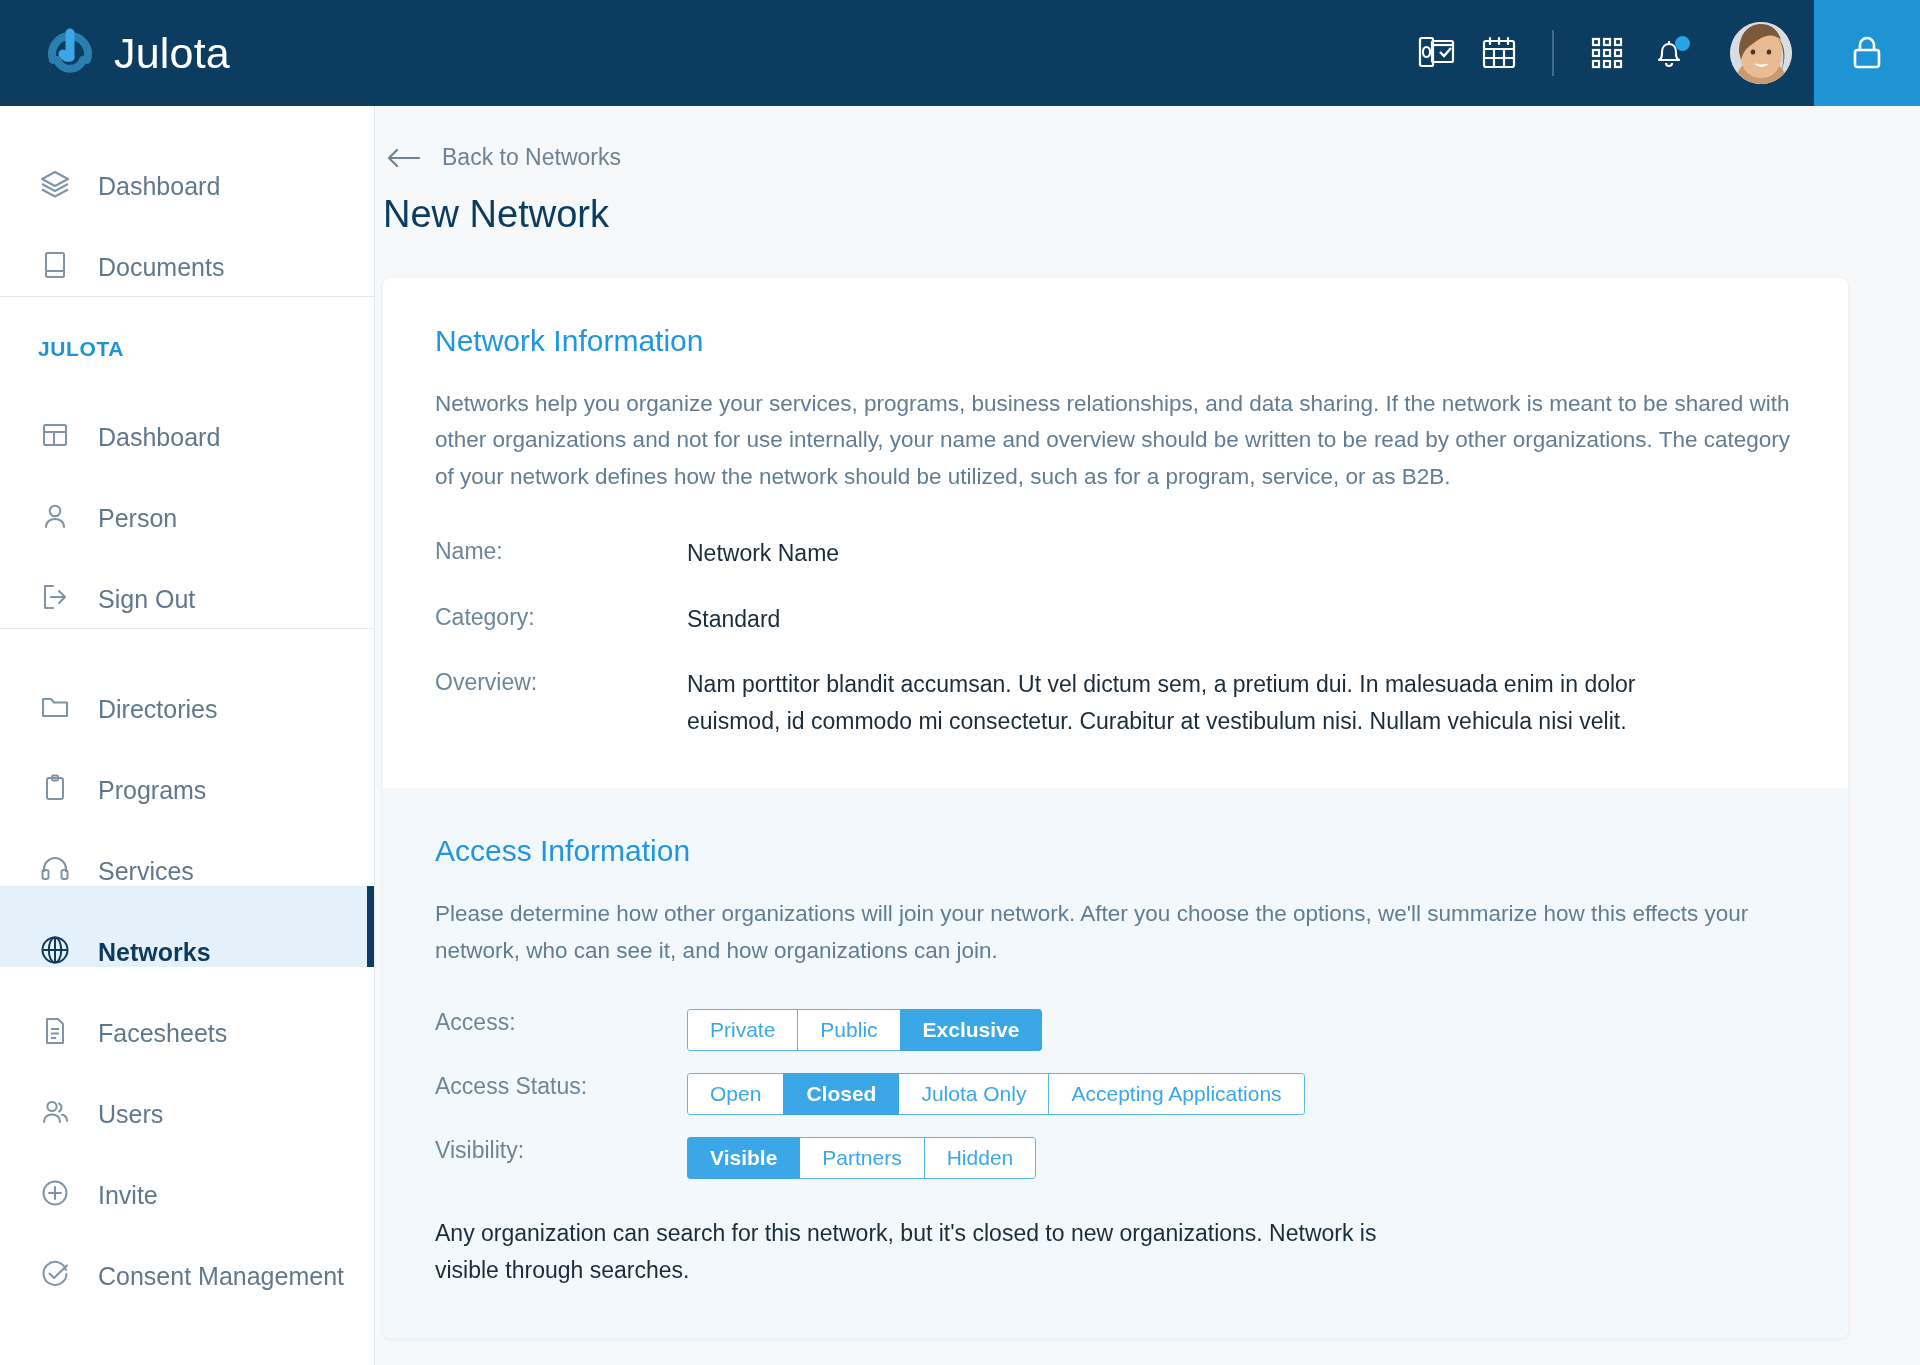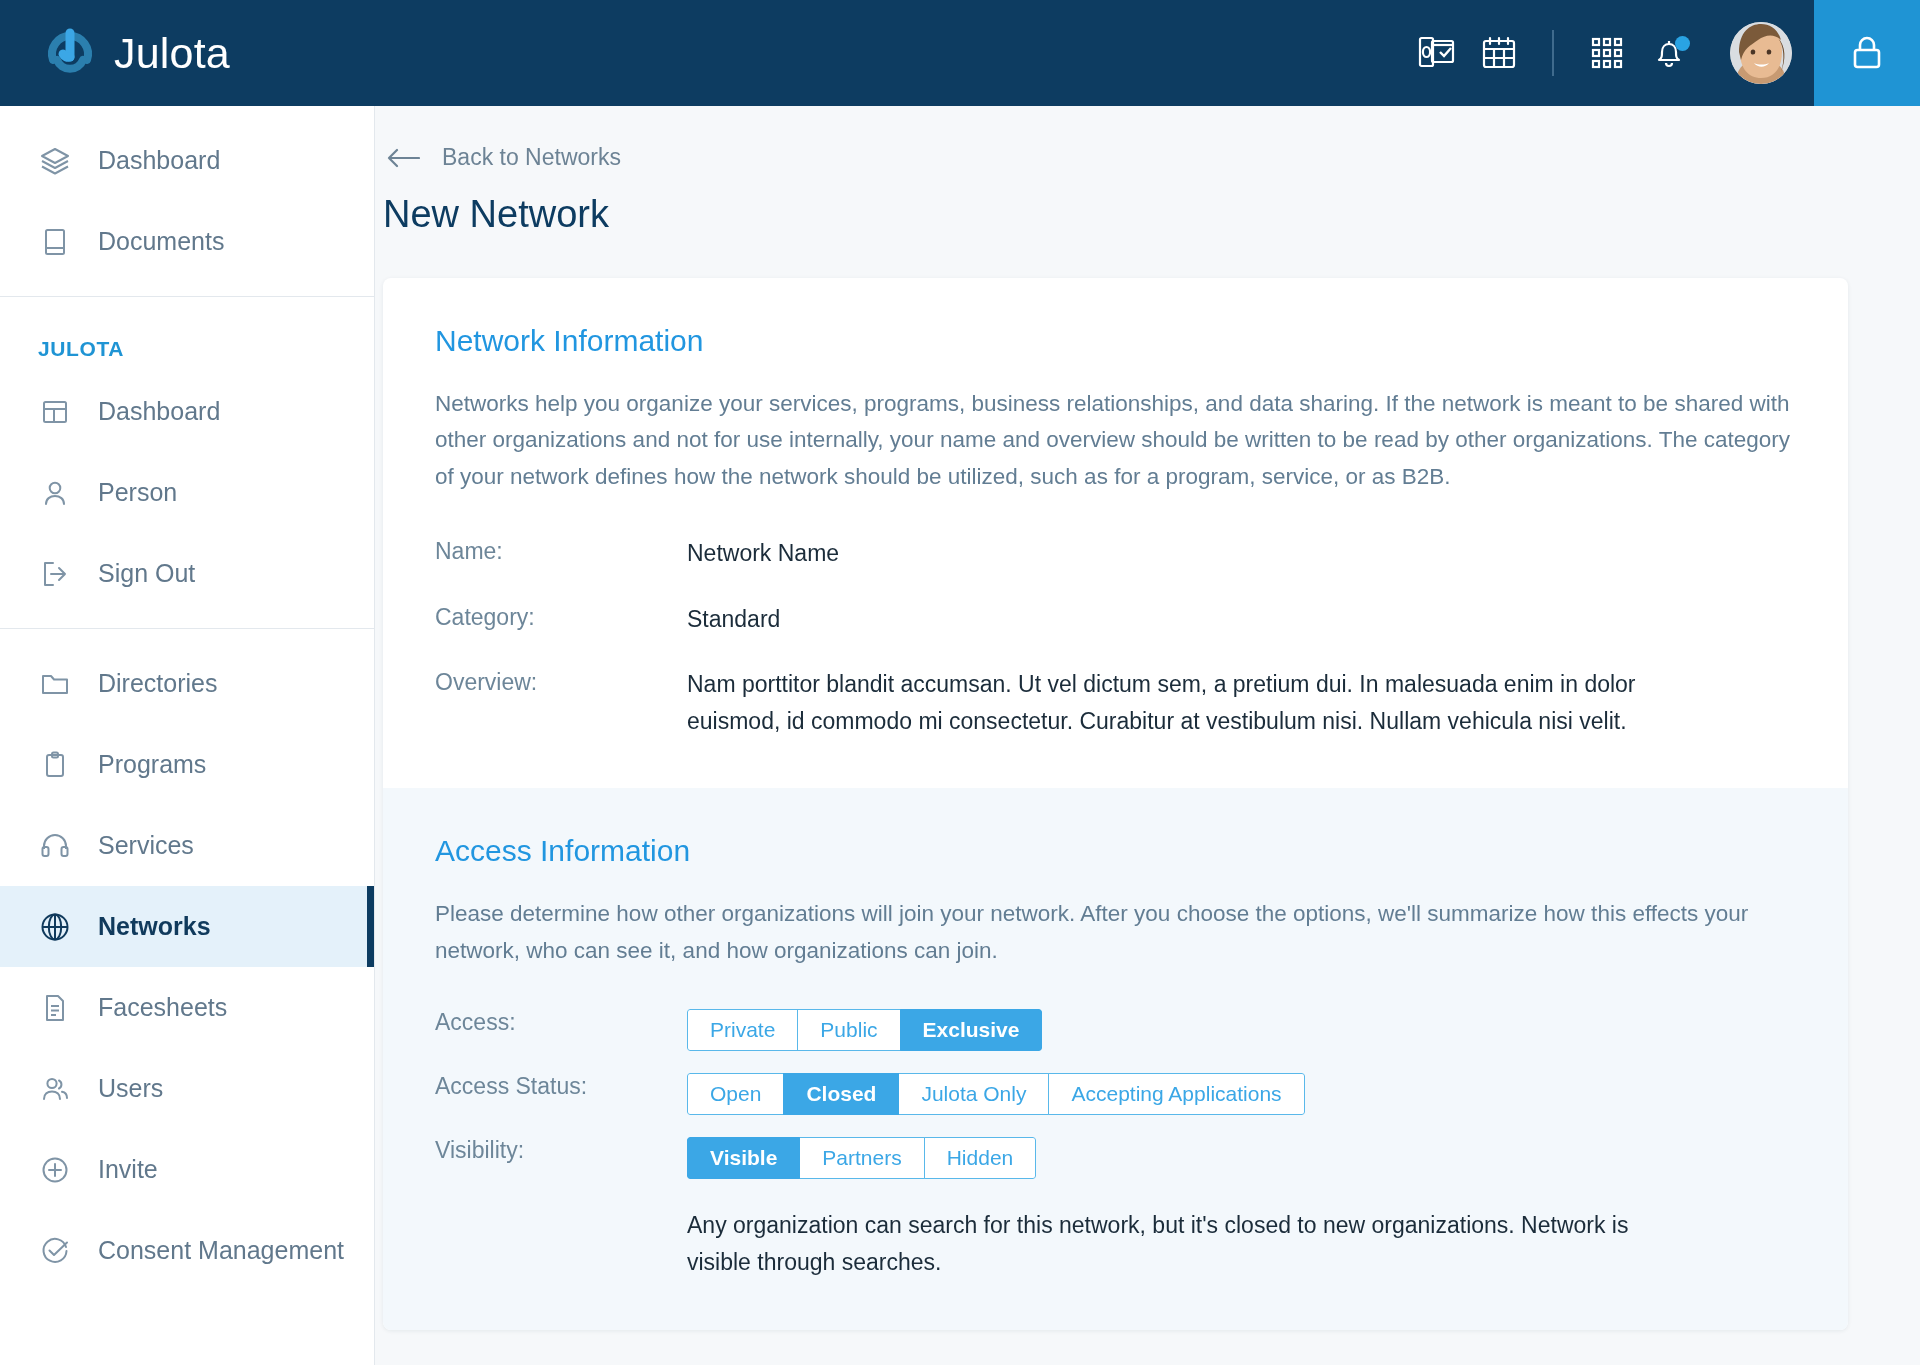--- a/index.html
+++ b/index.html
@@ -57,21 +57,21 @@
     border-right: 1px solid #e3e8ed;
     overflow: hidden;
   }
   .nav-group { padding: 14px 0; }
   .nav-group + .nav-group { border-top: 1px solid #e3e8ed; }
   .nav-heading {
     color: #1f94d4; font-size: 21px; font-weight: 700;
     letter-spacing: 0.6px; padding: 26px 0 10px 38px;
   }
   .nav-item {
-    display: flex; align-items: center; gap: 26px;
+    display: flex; align-items: flex-end; gap: 26px;
     height: 81px; padding-left: 38px;
     color: #61788c; font-size: 25px; position: relative;
     cursor: pointer;
   }
   .nav-item .nav-icon {
     width: 34px; height: 34px; flex: none;
     display: flex; align-items: center; justify-content: center;
     color: #7f94a6;
   }
   .nav-item.active {
@@ -141,21 +141,21 @@
     padding: 0 22px; height: 42px;
     display: flex; align-items: center; justify-content: center;
     cursor: pointer; margin-left: -1px;
   }
   .seg:first-child { margin-left: 0; border-radius: 3px 0 0 3px; }
   .seg:last-child { border-radius: 0 3px 3px 0; }
   .seg.selected {
     background: #3ba7e6; color: #ffffff; font-weight: 700;
     border-color: #3ba7e6; position: relative; z-index: 1;
   }
-  .summary-row { display: flex; margin-top: 28px; }
+  .summary-row { display: flex; margin-top: 36px; flex-direction: column; }
   .summary-spacer { width: 252px; flex: none; }
   .summary-text { color: #1b2c3a; font-size: 23px; line-height: 1.62; max-width: 960px; }
 </style>
 </head>
 <body>
 
 <div class="topbar">
   <div class="brand">
     <span class="brand-mark">
       <svg viewBox="0 0 52 52" width="52" height="52">

